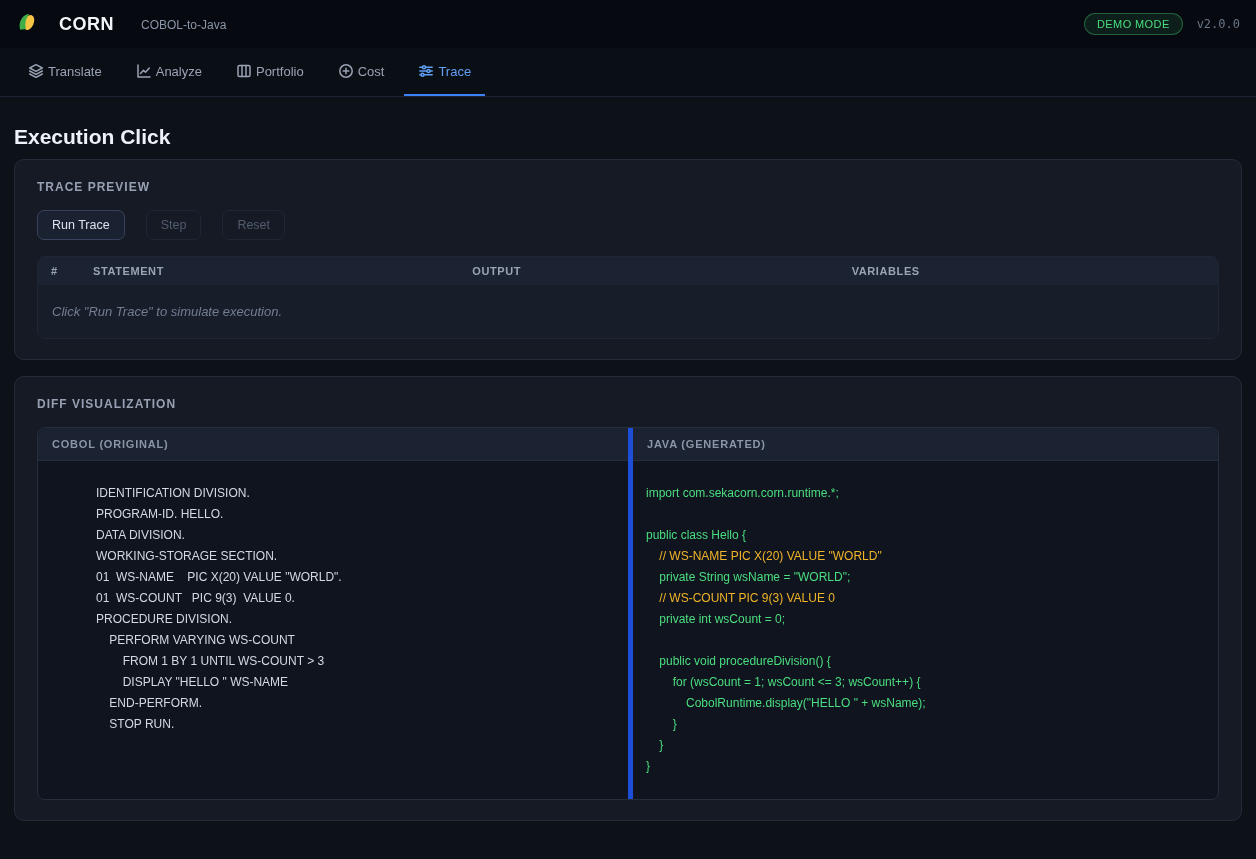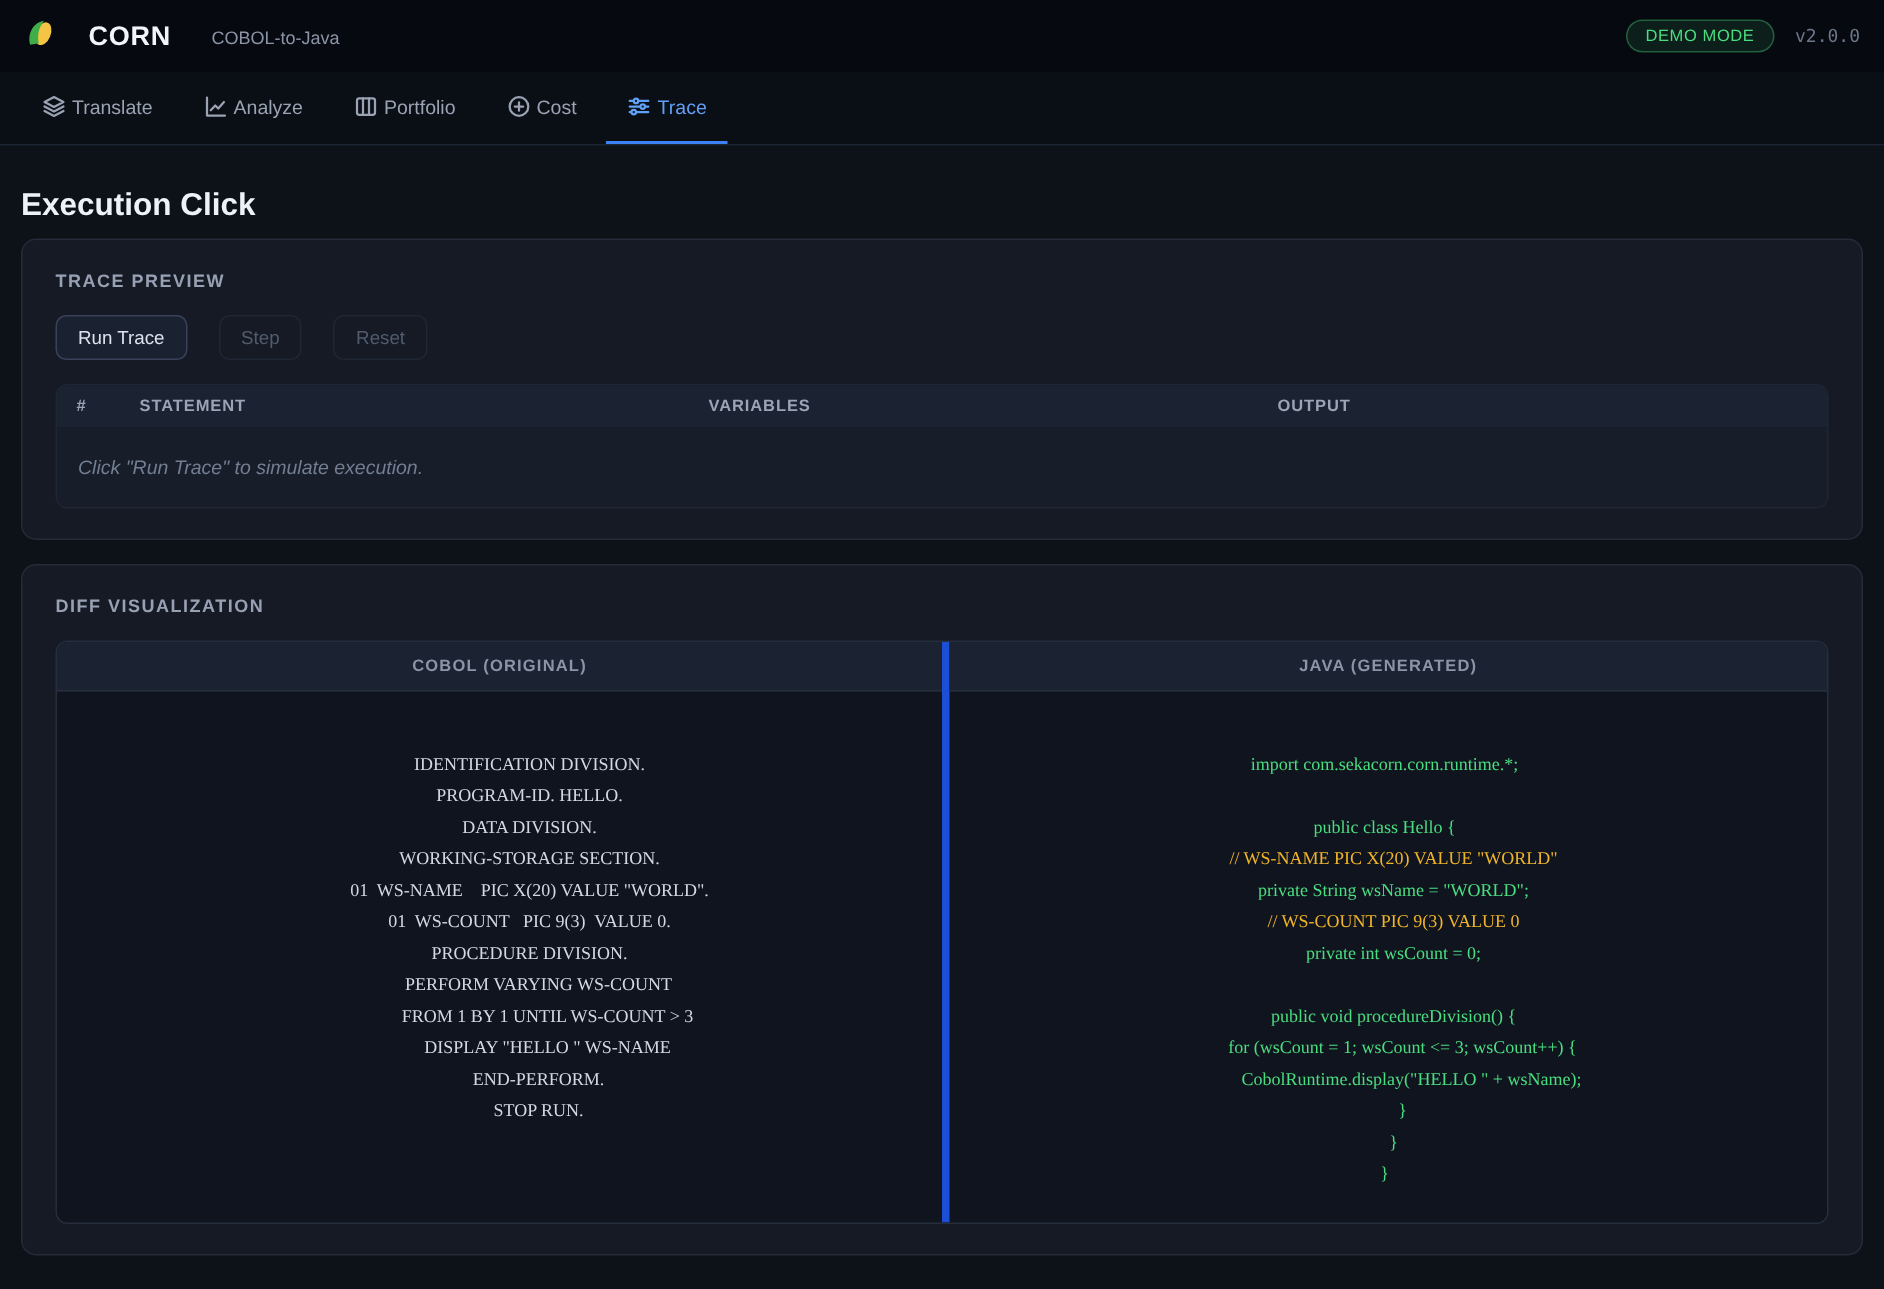--- a/index.html
+++ b/index.html
@@ -135,40 +135,38 @@
     color:#737e92;
   }
 
   
   .diff-grid{
     display:grid;
     grid-template-columns:1fr 1fr;
     border:1px solid #262e3e;
     border-radius:8px;
     overflow:hidden;
-    text-align:center;
   }
   .diff-panel{background:var(--code-bg);display:flex;flex-direction:column;}
   .diff-panel + .diff-panel{border-left:5px solid #1d4ed8;}
   .diff-panel-header{
     background:var(--strip);
     font-size:11px;font-weight:bold;letter-spacing:.8px;
     color:#8b95a7;
     padding:10px 14px;
     border-bottom:1px solid #262e3e;
   }
   .code{
-    font-family:Liberation Serif, serif;
+    font-family:Liberation Sans, sans-serif;
     font-size:12px;
     line-height:21px;
     white-space:pre;
     padding:22px 18px 22px 14px;
     overflow:hidden;
     flex:1;
-    margin-top:16px;
   }
   .code.cobol{padding-left:58px;color:var(--cobol-text);}
   .code.java{padding-left:13px;}
   .java .code-line{color:var(--green);}
   .java .code-line.comment{color:var(--amber);}
 </style>
 </head>
 <body>
 
 <header class="topbar">
@@ -246,22 +244,22 @@
     <div class="card-title">TRACE PREVIEW</div>
     <div class="btn-row">
       <button class="btn">Run Trace</button>
       <button class="btn" disabled="">Step</button>
       <button class="btn" disabled="">Reset</button>
     </div>
     <div class="trace-table">
       <div class="trace-table-header">
         <div class="trace-th">#</div>
         <div class="trace-th">STATEMENT</div>
+        <div class="trace-th">OUTPUT</div>
         <div class="trace-th">VARIABLES</div>
-        <div class="trace-th">OUTPUT</div>
       </div>
       <div class="trace-table-empty">Click "Run Trace" to simulate execution.</div>
     </div>
   </section>
 
   <section class="card">
     <div class="card-title">DIFF VISUALIZATION</div>
     <div class="diff-grid">
       <div class="diff-panel">
         <div class="diff-panel-header">COBOL (ORIGINAL)</div>

